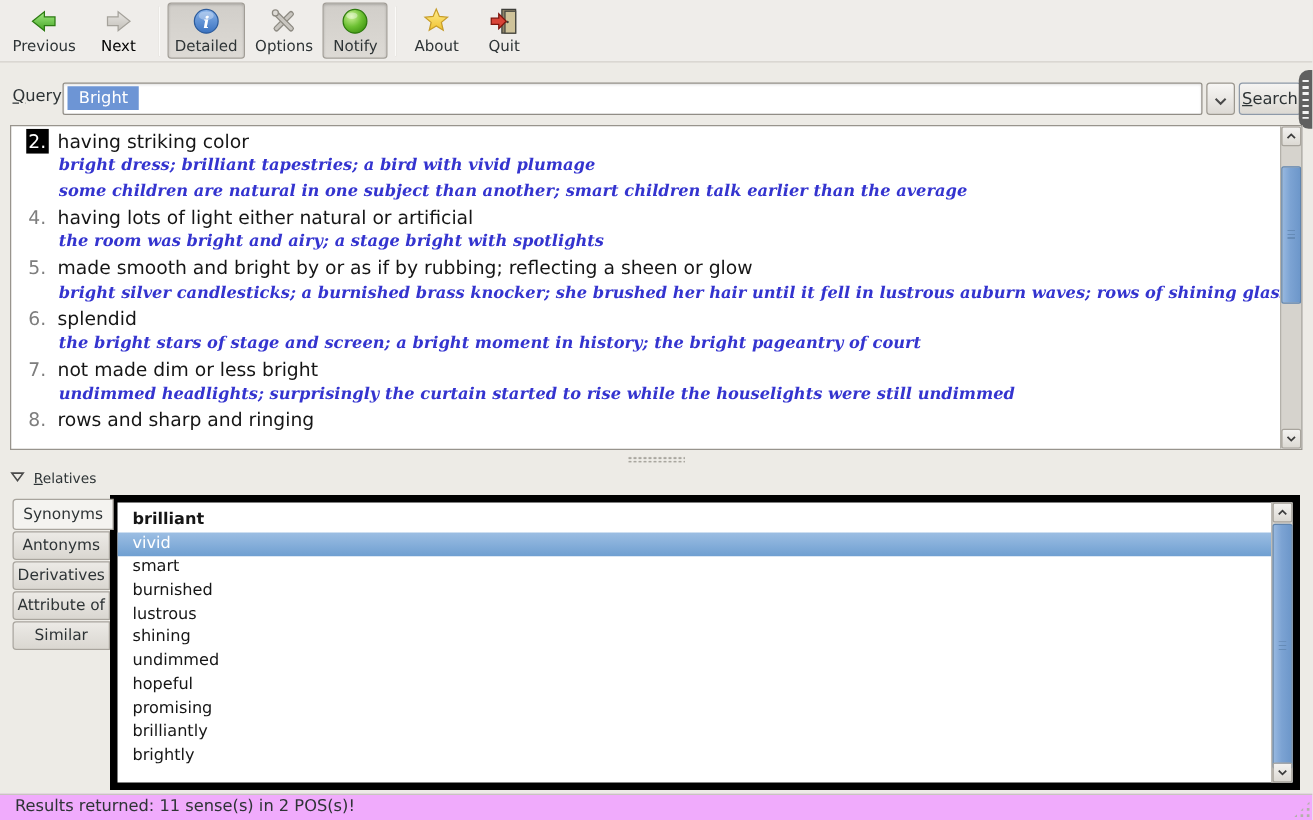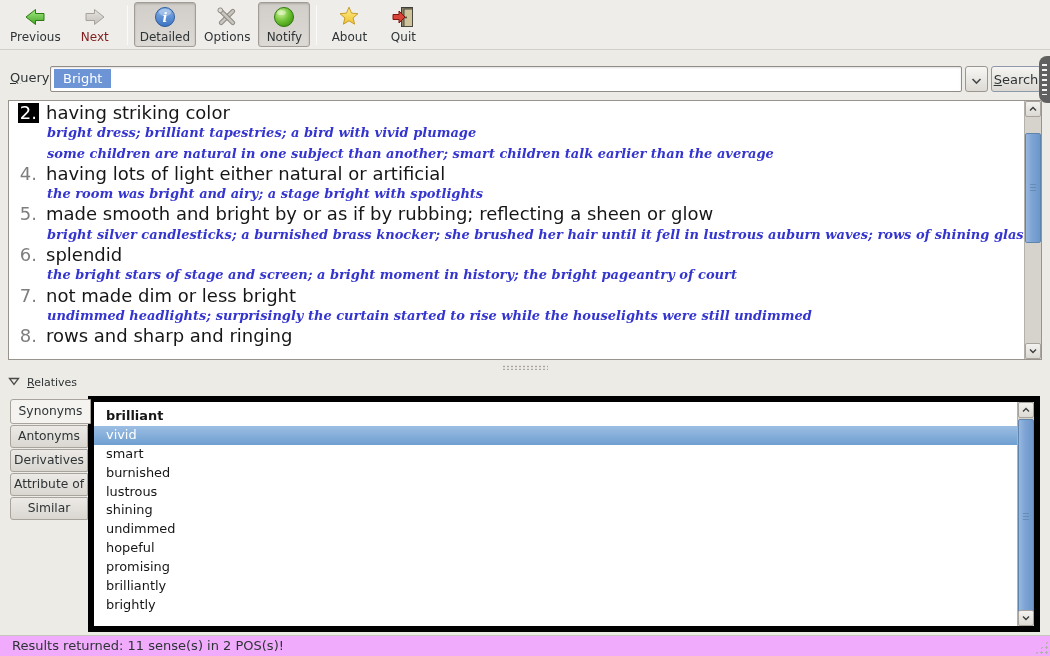--- a/index.html
+++ b/index.html
@@ -15,21 +15,21 @@
   .toolbar { position:absolute; left:0; top:0; width:100%; height:50px;
     background:#EFEDEA; border-bottom:1px solid #D3D0CA;
     display:flex; align-items:center; padding-left:3px; }
   .tb-btn { display:flex; flex-direction:column; align-items:center; justify-content:center;
     min-width:52px; height:45px; margin:0 1px; padding:1px 5px 2px 5px;
     border:1px solid transparent; border-radius:3px; cursor:default; }
   .tb-btn.pressed { background:linear-gradient(#D1CEC9,#DDDAD5);
     border:1px solid #A19D96; box-shadow:inset 0 1px 2px rgba(0,0,0,.18); }
   .tb-icon { width:24px; height:24px; }
   .tb-label { font-size:12px; margin-top:1px; }
-  .tb-btn.disabled .tb-label { color:#7f1d1d; }
+  .tb-btn.disabled .tb-label { color:#000000; }
   .tb-sep { width:1px; height:40px; background:#C6C3BD; border-right:1px solid #FBFAF8; margin:0 5px; }
 
   
   .query-row { position:absolute; left:0; top:62px; width:100%; height:32px; }
   .query-label { position:absolute; left:10px; top:8px; font-size:13px; }
   .mnemonic { text-decoration:underline; }
   .textfield { position:absolute; left:50px; top:4px; width:912px; height:26px;
     background:#fff; border:1px solid #918D86; border-radius:2px;
     box-shadow:inset 0 1px 2px rgba(0,0,0,.12);
     font-size:13px; line-height:24px; padding-left:3px; }
@@ -44,21 +44,21 @@
     background:#606060; border-radius:8px 0 0 8px; }
   .panel-grip::after { content:''; position:absolute; left:3px; top:8px; width:5px; height:31px;
     background:repeating-linear-gradient(#F2F2F2 0 2px, transparent 2px 5px); }
 
   
   .defs-panel { position:absolute; left:8px; top:100px; width:1034px; height:260px;
     background:#fff; border:1px solid #98948D; overflow:hidden; }
   .defs-content { position:absolute; left:0; top:0; right:17px; bottom:0;
     overflow:hidden; padding-top:2px; }
   .line { height:20.3px; line-height:20.3px; white-space:nowrap; overflow:hidden;
-    font-size:18px; color:#161616; padding-left:4px; }
+    font-size:15px; color:#161616; padding-left:4px; }
   .sense-num { display:inline-block; width:26px; text-align:right; margin-right:7px; color:#7E7E7E; }
   .num-badge { padding:1px 2px; }
   .sense-num.sel .num-badge { background:#000; color:#fff; }
   .ex-line { margin-left:38px; padding-left:0;
     font-family:"DejaVu Serif","Liberation Serif",serif;
     font-style:italic; font-weight:bold; font-size:13px; color:#3434CF; }
 
   
   .vscrollbar { position:absolute; right:0; top:0; width:17px; height:100%;
     background:#D6D3CD; border-left:1px solid #B4B1AA; }

